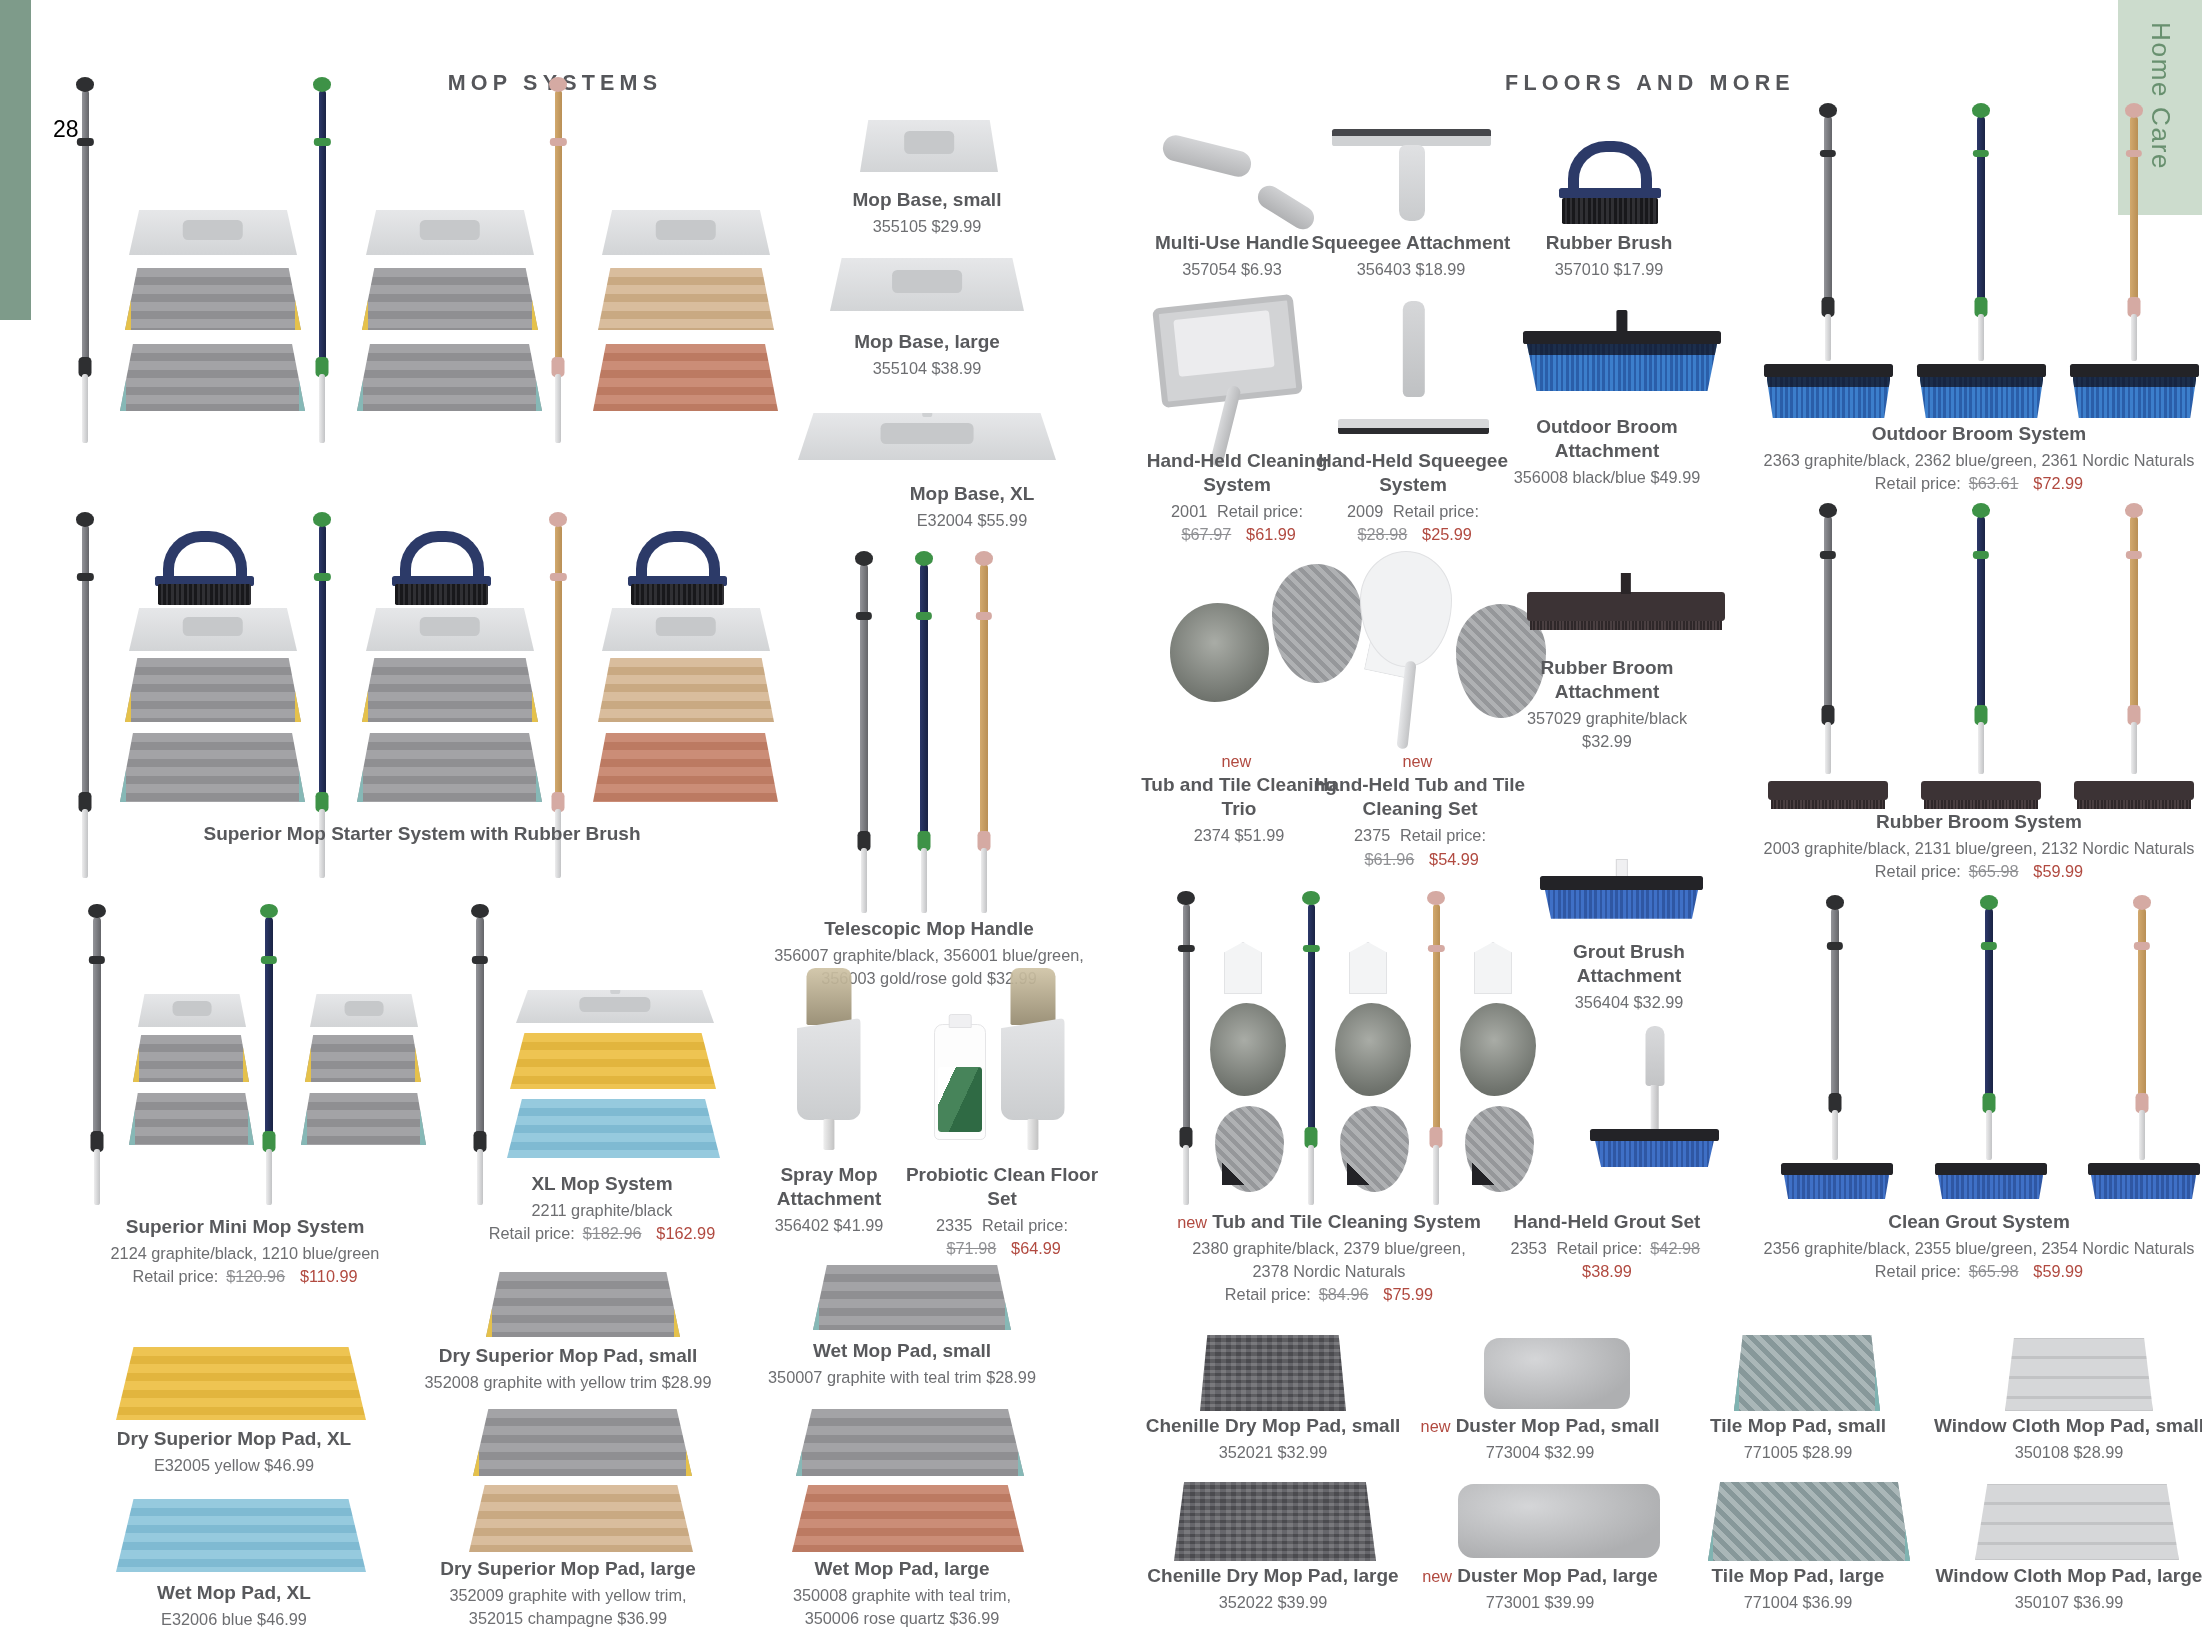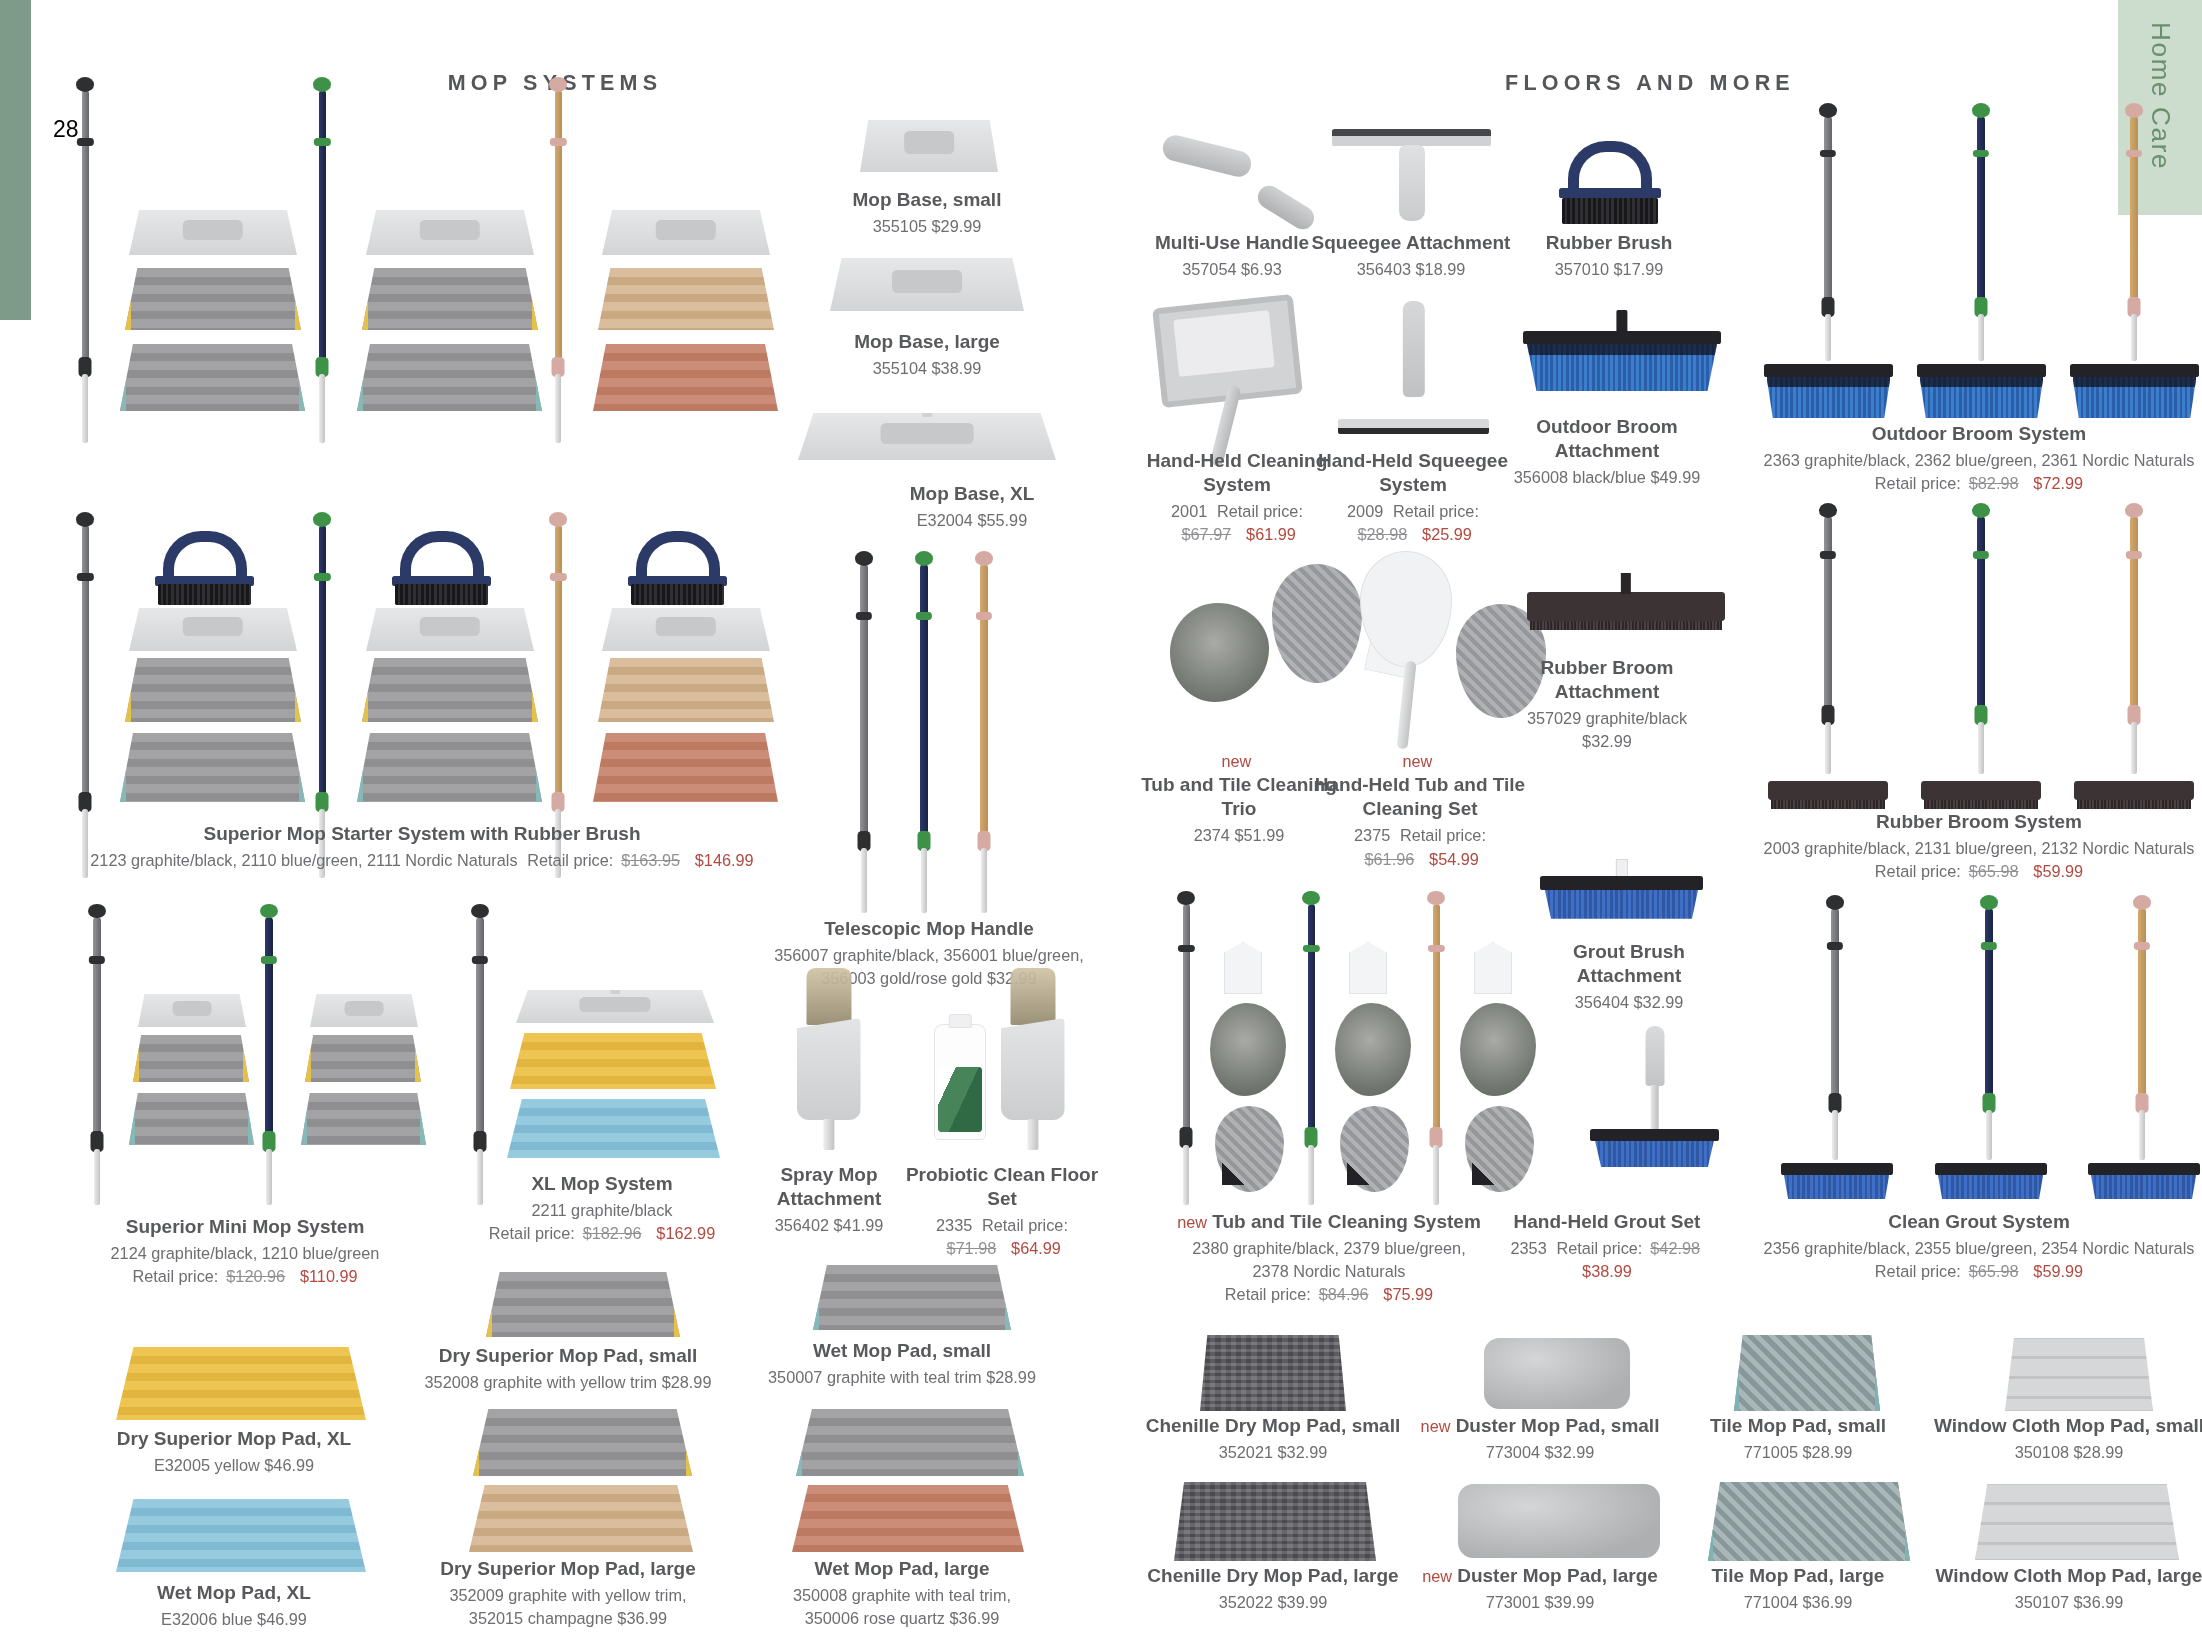--- a/index.html
+++ b/index.html
@@ -254,26 +254,20 @@
       <i class="bris"></i>
     </div>
   <div class="plate" style="left:56px;top:96px;width:168px;height:43px">
       <i></i>
     </div>
   <div class="pad tan" style="left:52px;top:146px;width:176px;height:64px"></div>
   <div class="pad rose" style="left:47px;top:221px;width:185px;height:69px"></div>
 </div>
 <div class="cap" style="left:422px;top:822px;width:792px">
   <div class="t">Superior Mop Starter System with Rubber Brush</div>
-  <div class="nw">
-    <span>2123 graphite/black, 2110 blue/green, 2111 Nordic Naturals</span>
-    <span class="rl">Retail price:</span>
-    <span class="strike">$163.95</span>
-    <span class="sale">$146.99</span>
-  </div>
 </div>
 
 <div class="grp" style="left:847px;top:551px;width:163px;height:379px">
   <div class="pole graphite" style="left:13px;top:13px;height:284px;--sv:65px">
       <i class="kb"></i>
       <i class="rg"></i>
       <i class="cl"></i>
       <i class="sv"></i>
     </div>
   <div class="pole navy" style="left:73px;top:13px;height:284px;--sv:65px">
@@ -512,21 +506,21 @@
   <div class="broom" style="left:0;top:248px;width:129px;--bh:41px">
       <i class="hd"></i>
       <i class="br"></i>
     </div>
 </div>
 <div class="cap" style="left:1979px;top:422px;width:465px">
   <div class="t">Outdoor Broom System</div>
   <div class="nw">2363 graphite/black, 2362 blue/green, 2361 Nordic Naturals</div>
   <div class="nw">
     <span>Retail price:</span>
-    <span class="strike">$82.98</span>
+    <span class="strike">$63.61</span>
     <span class="sale">$72.99</span>
   </div>
 </div>
 
 <div class="grp" style="left:1170px;top:564px;width:250px;height:172px">
   <div class="fluff" style="left:0;top:39px;width:99px;height:99px"></div>
   <div class="drop" style="left:102px;top:0;width:90px;height:119px"></div>
   <div class="clipw" style="left:200px;top:47px;width:45px;height:62px;transform:rotate(12deg)"></div>
 </div>
 <div class="cap" style="left:1239px;top:750px;width:198px">

